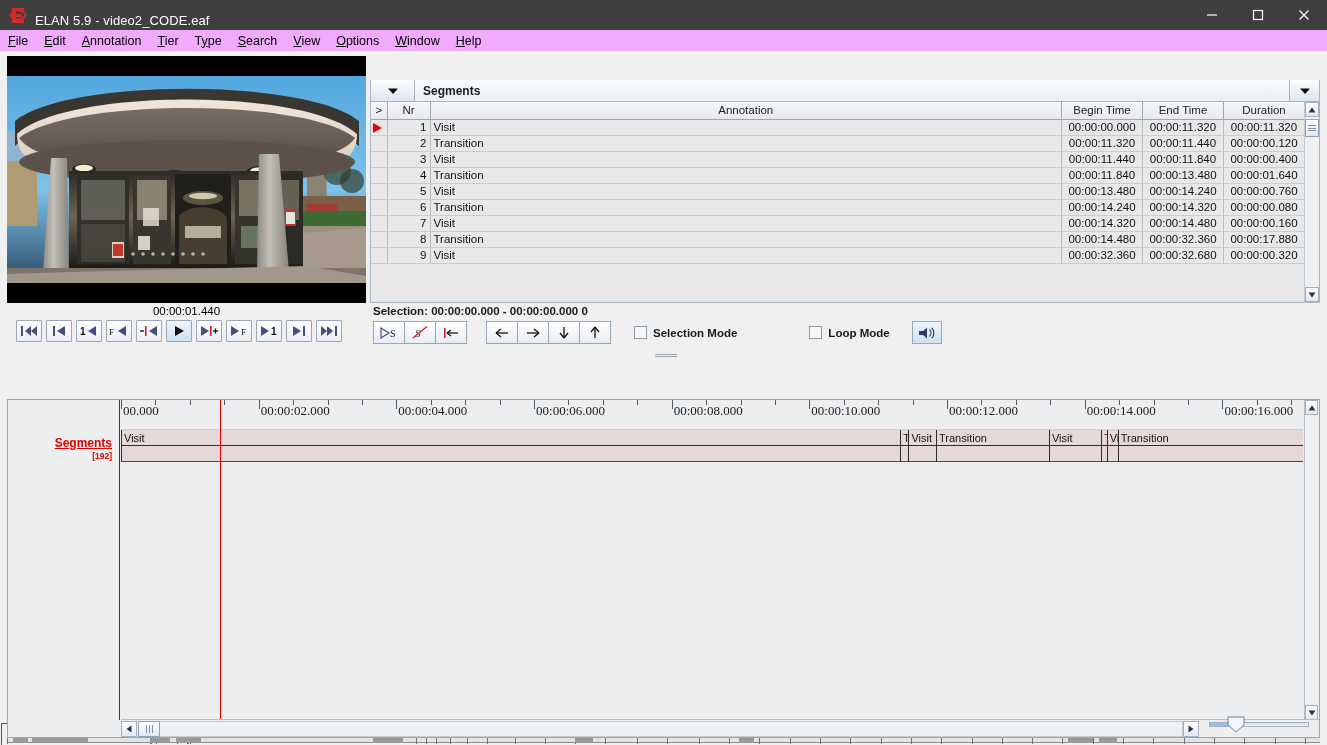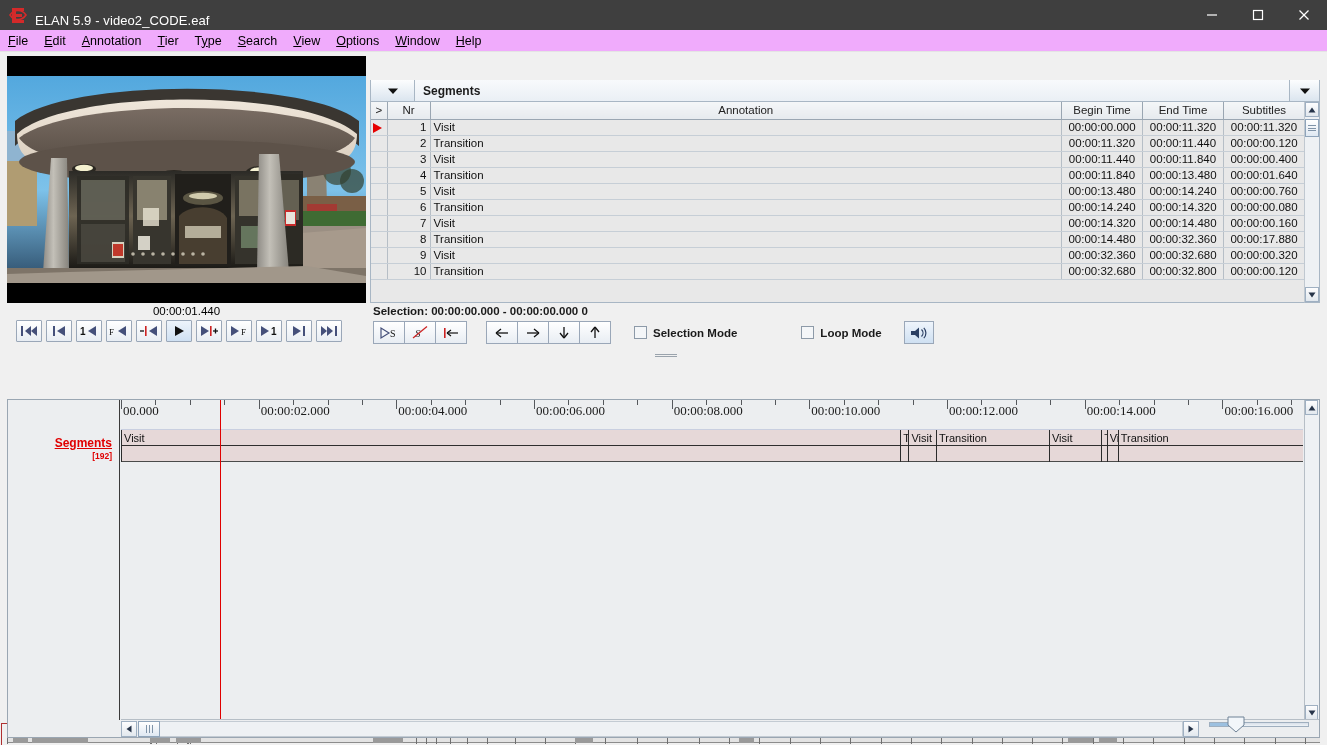--- a/index.html
+++ b/index.html
@@ -540,21 +540,21 @@
 
   <div class="grid-wrap">
     <table class="gridtable">
       <thead>
         <tr>
           <th class="h-mark">&gt;</th>
           <th class="h-nr">Nr</th>
           <th>Annotation</th>
           <th class="h-time">Begin Time</th>
           <th class="h-time">End Time</th>
-          <th class="h-time">Subtitles</th>
+          <th class="h-time">Duration</th>
         </tr>
       </thead>
       <tbody id="grid-body">
           <tr>
             <td class="c-mark">
               <div class="playmark"></div>
             </td>
             <td class="c-nr">1</td>
             <td class="c-ann">Visit</td>
             <td class="c-time">00:00:00.000</td>
@@ -618,28 +618,20 @@
             <td class="c-time">00:00:17.880</td>
           </tr>
           <tr>
             <td class="c-mark"></td>
             <td class="c-nr">9</td>
             <td class="c-ann">Visit</td>
             <td class="c-time">00:00:32.360</td>
             <td class="c-time">00:00:32.680</td>
             <td class="c-time">00:00:00.320</td>
           </tr>
-          <tr>
-            <td class="c-mark"></td>
-            <td class="c-nr">10</td>
-            <td class="c-ann">Transition</td>
-            <td class="c-time">00:00:32.680</td>
-            <td class="c-time">00:00:32.800</td>
-            <td class="c-time">00:00:00.120</td>
-          </tr>
         </tbody>
     </table>
   </div>
 
   <div class="grid-vscroll">
     <div class="vs-arrow">
       <svg width="8" height="6" viewBox="0 0 8 6">
           <path d="M4 0.5 L7.5 5.5 L0.5 5.5 Z" fill="#27354a"></path>
         </svg>
     </div>
@@ -705,21 +697,21 @@
       <svg width="14" height="16" viewBox="0 0 14 16">
           <line x1="7" y1="13" x2="7" y2="2" stroke="#111" stroke-width="1.3"></line>
           <path d="M7 2 L3 7 M7 2 L11 7" stroke="#111" stroke-width="1.3" fill="none"></path>
         </svg>
     </div>
   </div>
   <div class="chk" style="margin-left:24px;">
     <span class="chkbox"></span>
     <span>Selection Mode</span>
   </div>
-  <div class="chk" style="margin-left:16px;padding-left:48px;">
+  <div class="chk" style="margin-left:24px;padding-left:48px;">
     <span class="chkbox"></span>
     <span>Loop Mode</span>
   </div>
   <div class="volbtn" style="margin-left:22px;">
     <svg width="20" height="16" viewBox="0 0 20 16">
       <path d="M2 6 L6 6 L10 2.5 L10 13.5 L6 10 L2 10 Z" fill="#2b3f63"></path>
       <path d="M12.5 4.5 C14.5 6.5, 14.5 9.5, 12.5 11.5" stroke="#2b3f63" stroke-width="1.2" fill="none"></path>
       <path d="M14.8 2.8 C17.6 5.6, 17.6 10.4, 14.8 13.2" stroke="#2b3f63" stroke-width="1.2" fill="none"></path>
     </svg>
   </div>

